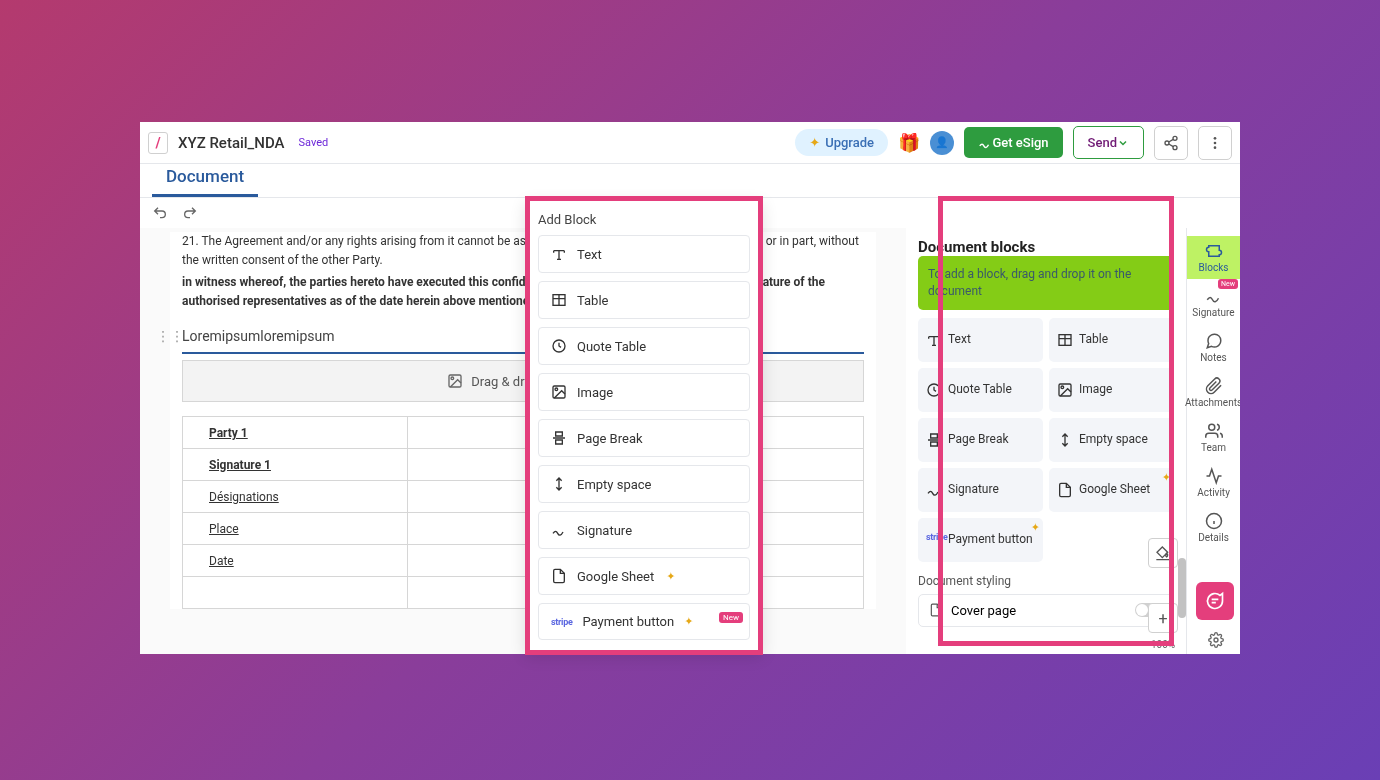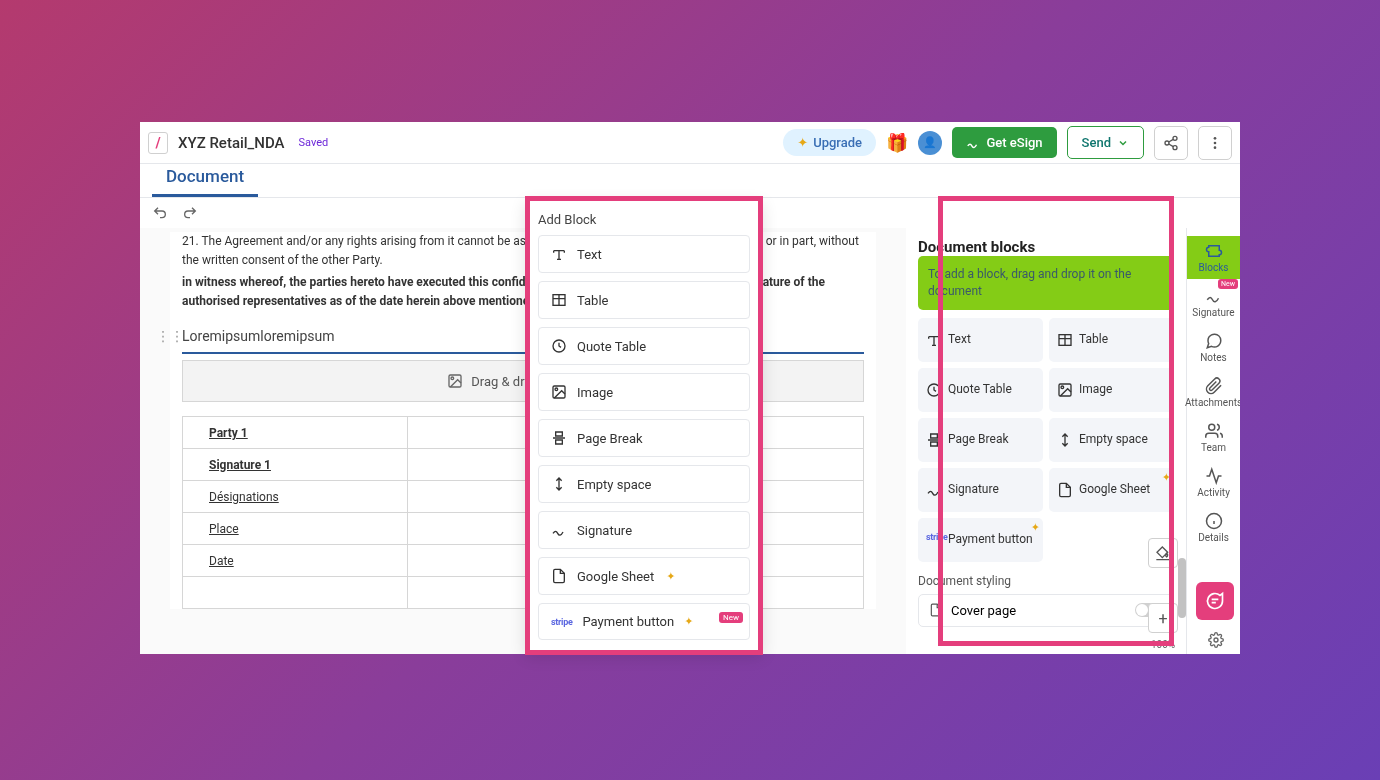--- a/index.html
+++ b/index.html
@@ -6,23 +6,23 @@
 body { width: 1380px; height: 780px; background: linear-gradient(135deg, #b43a6e 0%, #8a3d9a 50%, #6a3fb5 100%); overflow: hidden; position: relative; }
 .app-window { position: absolute; top: 122px; left: 140px; right: 140px; bottom: 126px; background: #fff; display: flex; flex-direction: column; overflow: hidden; }
 .top-bar { height: 42px; display: flex; align-items: center; padding: 0 8px; border-bottom: 1px solid #e5e7eb; gap: 10px; }
 .doc-icon { width: 20px; height: 22px; background: #fff; border: 1px solid #d0d0d0; border-radius: 3px; display: flex; align-items: center; justify-content: center; color: #e43e7c; font-weight: bold; font-size: 14px; }
 .doc-title { font-size: 15px; color: #333; font-weight: 500; }
 .cloud-saved { font-size: 11px; color: #6d28d9; display: flex; align-items: center; gap: 4px; text-align: right; }
 .top-spacer { flex: 1; }
 .upgrade-pill { background: #e0f2ff; color: #3a6fb5; border-radius: 18px; padding: 6px 14px; font-size: 13px; font-weight: 500; display: flex; align-items: center; gap: 5px; }
 .gift-icon { font-size: 18px; }
 .avatar { width: 24px; height: 24px; border-radius: 50%; background: #4a8fd4; display: flex; align-items: center; justify-content: center; color: #fff; font-size: 11px; }
-.btn { border-radius: 5px; padding: 8px 14px; font-size: 13px; font-weight: 500; cursor: pointer; display: flex; align-items: center; gap: 6px; }
+.btn { border-radius: 5px; padding: 8px 14px; font-size: 13px; font-weight: 500; cursor: pointer; display: flex; align-items: center; }
 .btn-green { background: #2e9c3f; color: #fff; border: none; }
-.btn-outline-green { background: #fff; border: 1px solid #2e9c3f; color: #0f766e; }
+.btn-outline-green { background: #fff; border: 1px solid #2e9c3f; color: #701a75; }
 .btn-icon { width: 34px; height: 34px; border: 1px solid #d0d0d0; border-radius: 5px; display: flex; align-items: center; justify-content: center; cursor: pointer; color: #555; }
 .tab-bar { height: 34px; display: flex; align-items: end; padding: 0 12px; border-bottom: 1px solid #e5e7eb; }
 .tab { padding: 8px 14px; font-size: 17px; color: #2a5a9c; border-bottom: 3px solid #2a5a9c; font-weight: 500; }
 .undo-row { height: 30px; display: flex; align-items: center; gap: 14px; padding: 0 12px; color: #666; }
 .undo-row svg { width: 16px; height: 16px; cursor: pointer; }
 .main-area { flex: 1; display: flex; overflow: hidden; position: relative; }
 .doc-canvas { flex: 1; background: #fafafa; overflow: hidden; position: relative; padding: 0 30px; }
 .page { background: #fff; margin: 0 auto; width: 100%; max-width: 760px; padding: 0 12px; font-size: 12px; color: #333; }
 .page p { margin: 4px 0; line-height: 1.55; }
 .bold { font-weight: 700; }
@@ -43,21 +43,21 @@
 .block-card svg, .block-card .ico { width: 16px; height: 16px; flex-shrink: 0; }
 .block-card .txt { line-height: 1.2; }
 .sparkle { position: relative; }
 .sparkle::after { content: "✦"; color: #e6a817; font-size: 11px; position: absolute; top: 3px; right: 3px; }
 .doc-styling { margin-top: 12px; font-size: 12px; color: #555; }
 .cover-row { margin-top: 6px; border: 1px solid #e5e7eb; border-radius: 5px; padding: 8px 10px; display: flex; align-items: center; gap: 8px; font-size: 13px; }
 .toggle { margin-left: auto; width: 28px; height: 14px; background: #d0d0d0; border-radius: 8px; position: relative; }
 .toggle::after { content: ""; width: 12px; height: 12px; background: #fff; border-radius: 50%; position: absolute; left: 1px; top: 1px; }
 .side-tabs { position: absolute; right: 0; top: 0; bottom: 0; width: 54px; background: #fff; border-left: 1px solid #e5e7eb; display: flex; flex-direction: column; align-items: center; padding-top: 8px; gap: 2px; z-index: 5; }
 .side-tab { width: 100%; display: flex; flex-direction: column; align-items: center; padding: 6px 0; font-size: 10px; color: #555; cursor: pointer; gap: 2px; position: relative; }
-.side-tab.active { background: #84cc16; color: #2a5a9c; }
+.side-tab.active { background: #bef264; color: #2a5a9c; }
 .side-tab svg { width: 18px; height: 18px; }
 .badge-new { position: absolute; top: -2px; right: 2px; background: #e43e7c; color: #fff; font-size: 7px; border-radius: 3px; padding: 1px 3px; }
 .zoom-ctrl { position: absolute; right: 62px; bottom: 4px; display: flex; flex-direction: column; gap: 6px; align-items: center; }
 .zoom-btn { width: 30px; height: 30px; border: 1px solid #d0d0d0; border-radius: 4px; background: #fff; display: flex; align-items: center; justify-content: center; font-size: 16px; color: #555; }
 .zoom-pct { font-size: 10px; color: #666; }
 .paint-btn { position: absolute; right: 62px; bottom: 86px; width: 30px; height: 30px; border: 1px solid #d0d0d0; border-radius: 4px; background:#fff; display:flex; align-items:center; justify-content:center;}
 .scroll-handle { position: absolute; right: 54px; top: 330px; width: 8px; height: 60px; background: #c2c2c2; border-radius: 4px; }
 .chat-fab { position: absolute; right: 6px; bottom: 34px; width: 38px; height: 38px; background: #e43e7c; border-radius: 6px; display: flex; align-items: center; justify-content: center; color: #fff; z-index: 20; }
 .addblock-popup { position: absolute; left: 525px; top: 199px; width: 238px; background: #fff; border: 1px solid #e5e7eb; box-shadow: 0 4px 16px rgba(0,0,0,.12); border-radius: 4px; padding: 12px; z-index: 30; }
 .addblock-title { font-size: 13px; color: #444; margin-bottom: 8px; }

